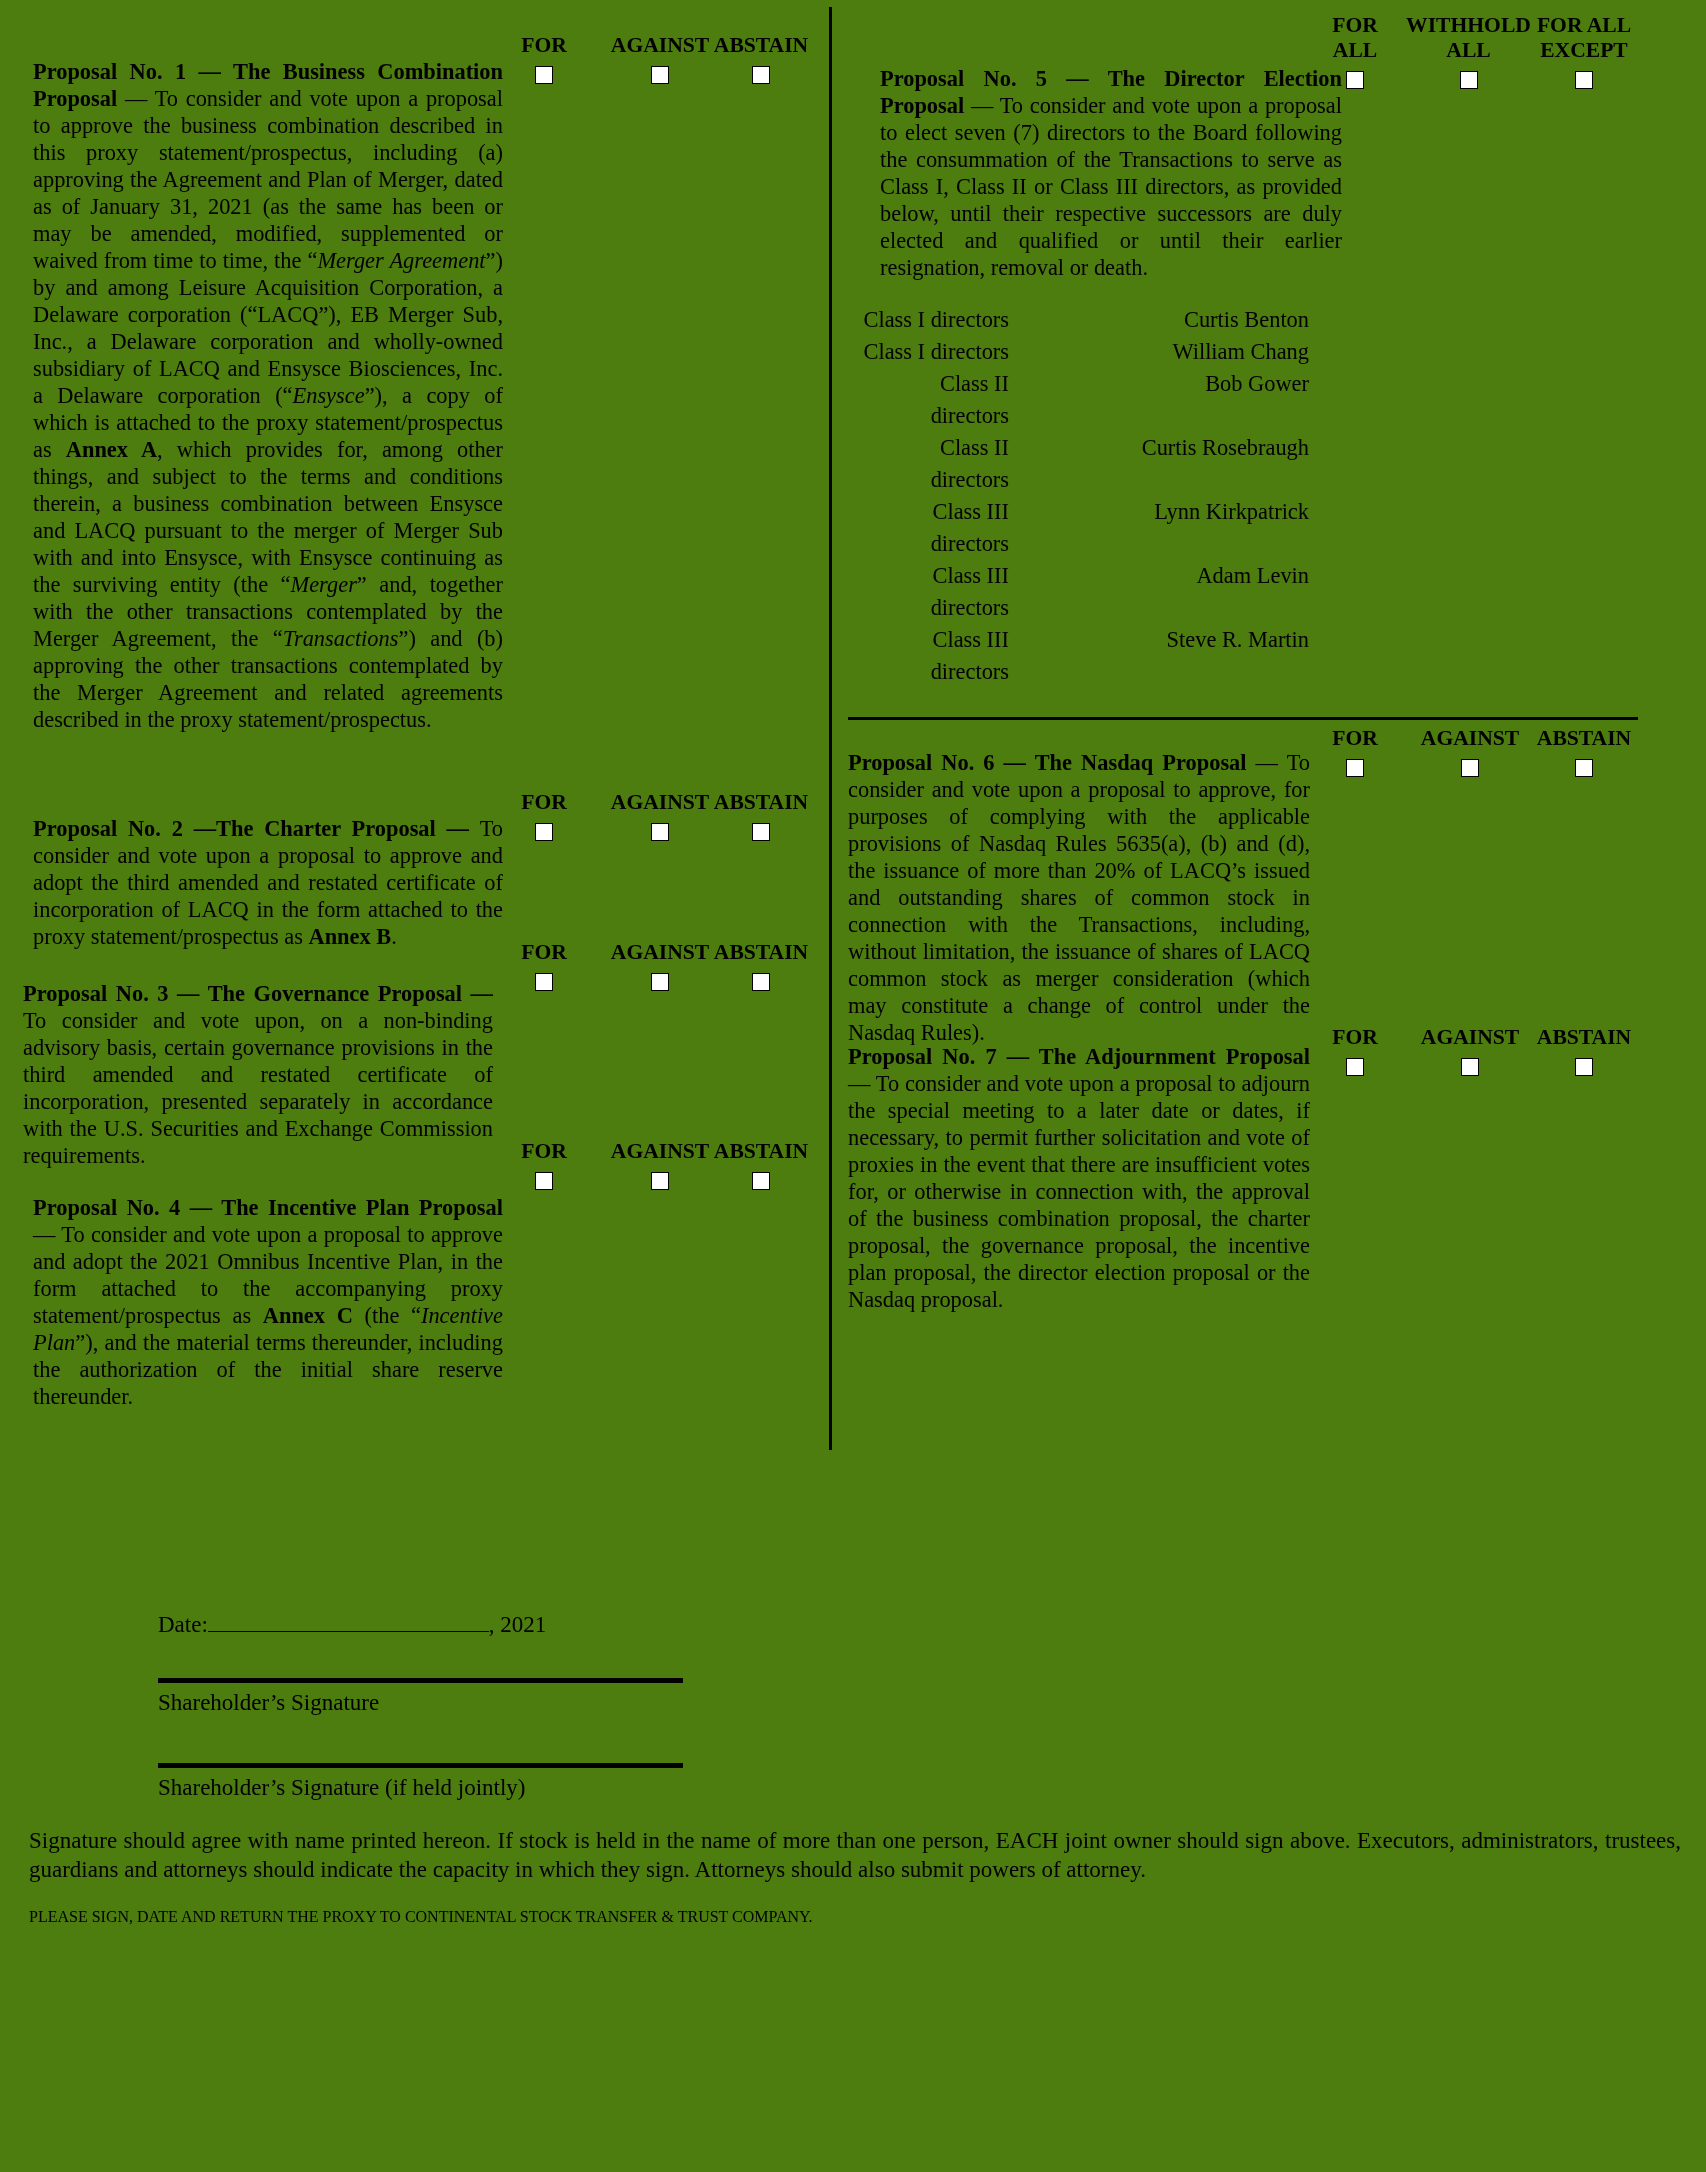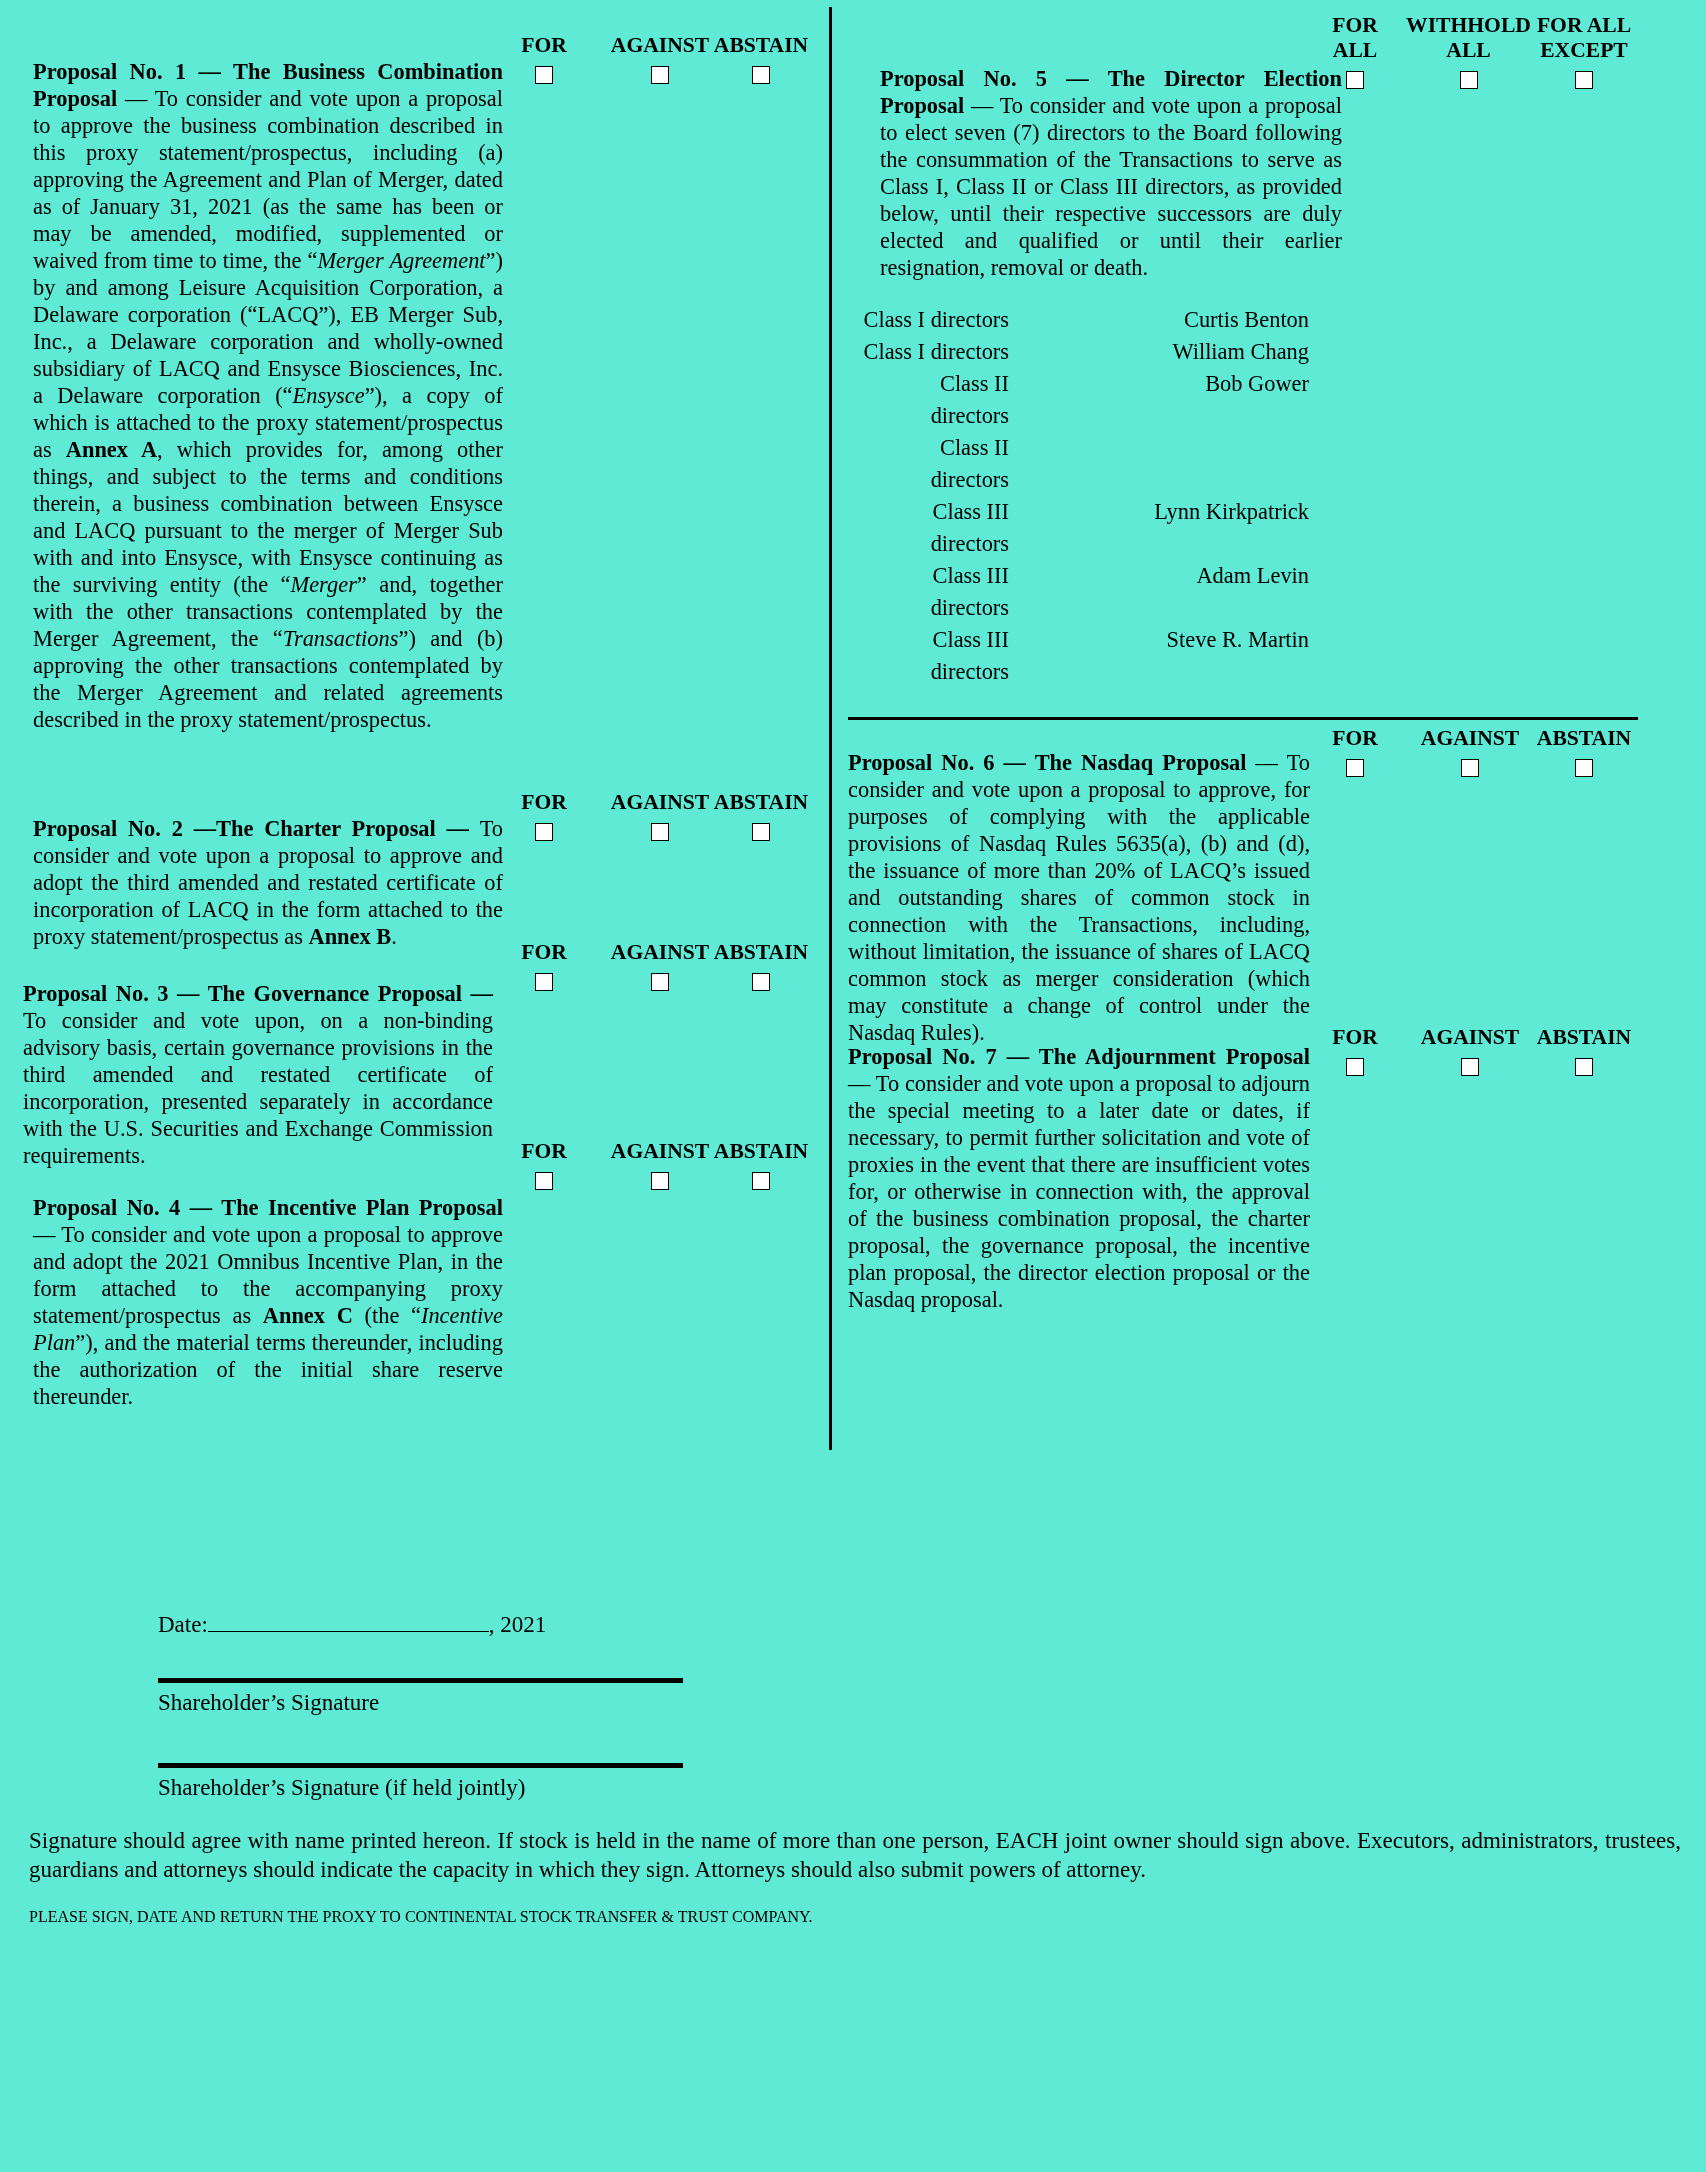--- a/index.html
+++ b/index.html
@@ -1,17 +1,17 @@
 <!DOCTYPE html>
 <html style="font-size:13.3px"><head>
 <meta charset="utf-8">
 <style>
   html,body { margin:0; padding:0; background:#fff; }
   .page {
-    position:relative; width:1707px; height:2172px; background:#5eead4;
+    position:relative; width:1707px; height:2172px; background:#4d7c0f;
     font-family:"Liberation Serif", serif; color:#000;
     overflow:hidden;
   }
   
   .para {
     position:absolute; font-size:22.4px; line-height:27px;
     text-align:justify; color:#000;
   }
   .para b { font-weight:bold; }
   .para i { font-style:italic;margin-top:24px; }
@@ -190,20 +190,21 @@
       <span>William Chang</span>
     </div>
 
     <div class="director-row">
       <span>Class II directors</span>
       <span>Bob Gower</span>
     </div>
 
     <div class="director-row">
       <span>Class II directors</span>
+      <span>Curtis Rosebraugh</span>
     </div>
 
     <div class="director-row">
       <span>Class III directors</span>
       <span>Lynn Kirkpatrick</span>
     </div>
 
     <div class="director-row">
       <span>Class III directors</span>
       <span>Adam Levin</span>

